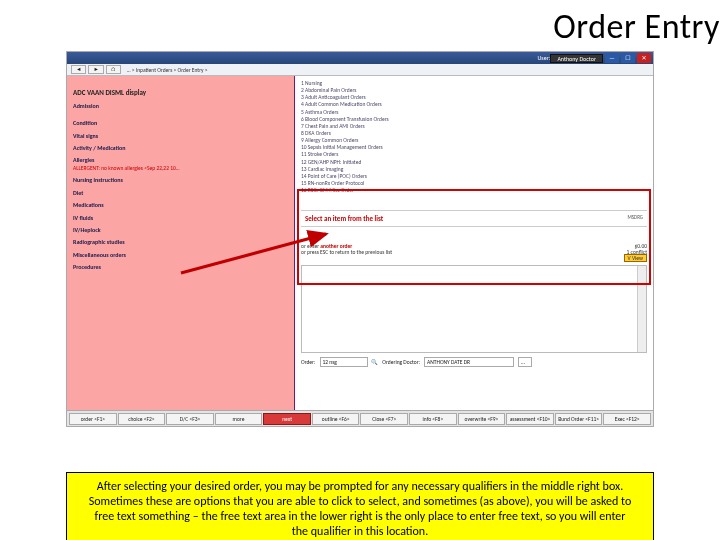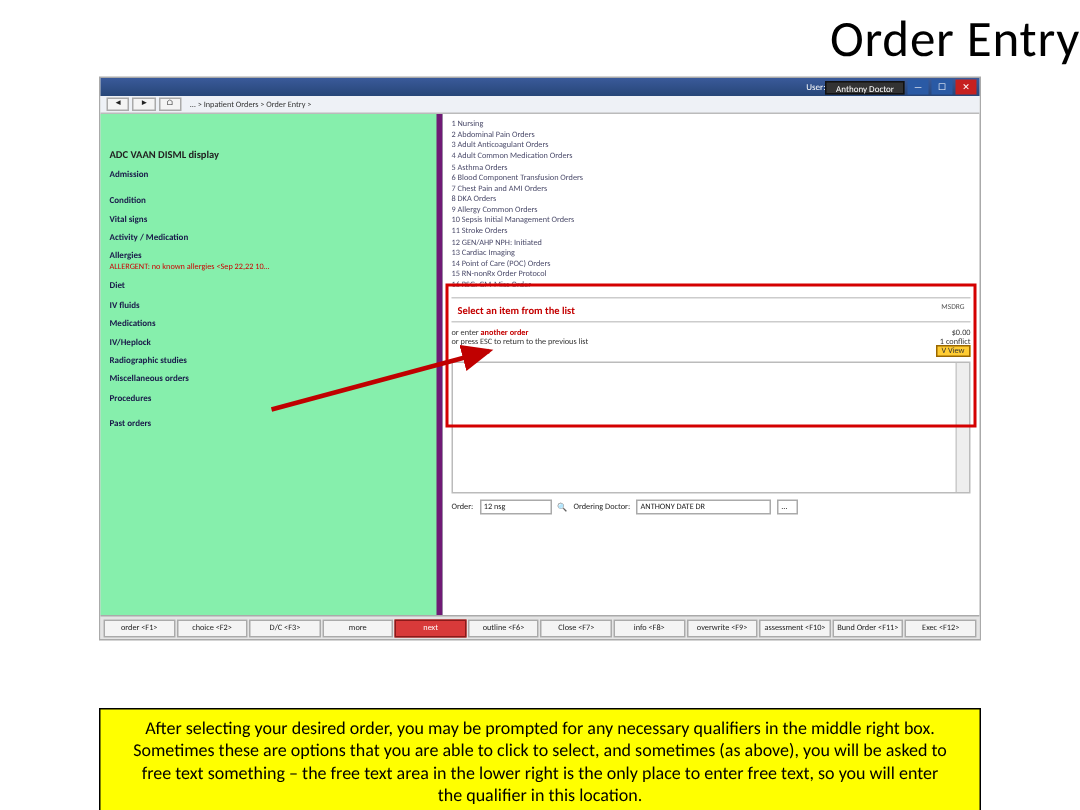--- a/index.html
+++ b/index.html
@@ -77,23 +77,23 @@
     font-size: 5.5px;
     color: #333;
     margin-left: 4px;
   }
   .body {
     display: flex;
     height: calc(100% - 40px);
   }
   .sidebar {
     width: 228px;
-    border-right: 4px solid #701a75;
-    padding: 22px 6px;
-    background: #86efac;
+    border-right: 1px solid #701a75;
+    padding: 12px 6px;
+    background: #fca5a5;
     line-height: 1.4;
   }
   .sidebar .label { font-weight: bold; font-size: 7px; margin-bottom: 3px; }
   .sidebar .sec {
     font-weight: bold;
     font-size: 6px;
     color: #1a1a4a;
     margin-top: 4px;
     cursor: pointer;
   }
@@ -117,21 +117,21 @@
     left: 230px;
     top: 137px;
     width: 354px;
     height: 96px;
     border: 2px solid #d40000;
     pointer-events: none;
   }
   .selectbox {
     border-top: 1px solid #ccc;
     border-bottom: 1px solid #ccc;
-    margin: 0 6px;
+    margin: 12px 6px;
     padding: 3px 4px;
     display: flex;
     justify-content: space-between;
   }
   .selectbox .msg { color: #c40000; font-weight: bold; font-size: 7px; }
   .selectbox .code { font-size: 5px; color: #555; }
   .hintrow {
     margin: 4px 6px 0;
     display: flex;
     justify-content: space-between;
@@ -233,29 +233,29 @@
     <div class="body">
       <div class="sidebar">
         <div class="label">ADC VAAN DISML display</div>
         <div class="sec">Admission</div>
         <div class="sp"></div>
         <div class="sec">Condition</div>
         <div class="sec">Vital signs</div>
         <div class="sec">Activity / Medication</div>
         <div class="sec">Allergies</div>
         <div class="allergy">ALLERGENT: no known allergies &lt;Sep 22,22 10…</div>
+        <div class="sec">Nursing instructions</div>
         <div class="sec">Diet</div>
+        <div class="sec">Medications</div>
         <div class="sec">IV fluids</div>
-        <div class="sec">Medications</div>
         <div class="sec">IV/Heplock</div>
         <div class="sec">Radiographic studies</div>
         <div class="sec">Miscellaneous orders</div>
         <div class="sec">Procedures</div>
         <div class="sp"></div>
-        <div class="sec">Past orders</div>
       </div>
 
       <div class="main">
         <div class="orderlist">
           <div class="item">1 Nursing</div>
           <div class="item">2 Abdominal Pain Orders</div>
           <div class="item">3 Adult Anticoagulant Orders</div>
           <div class="item">4 Adult Common Medication Orders</div>
           <div class="item">5 Asthma Orders</div>
           <div class="item">6 Blood Component Transfusion Orders</div>

